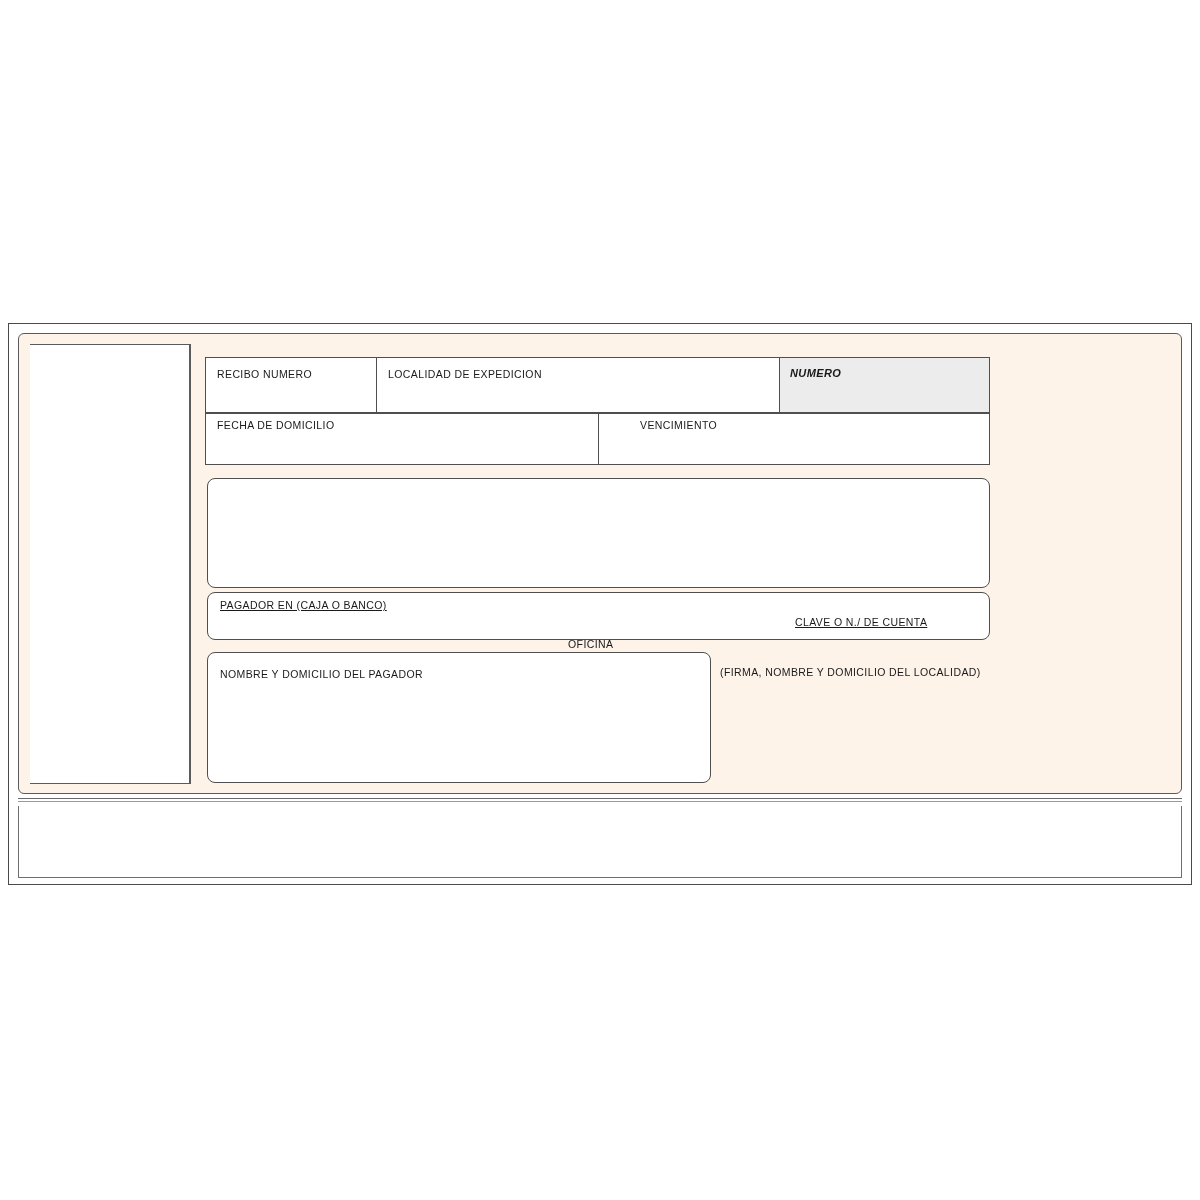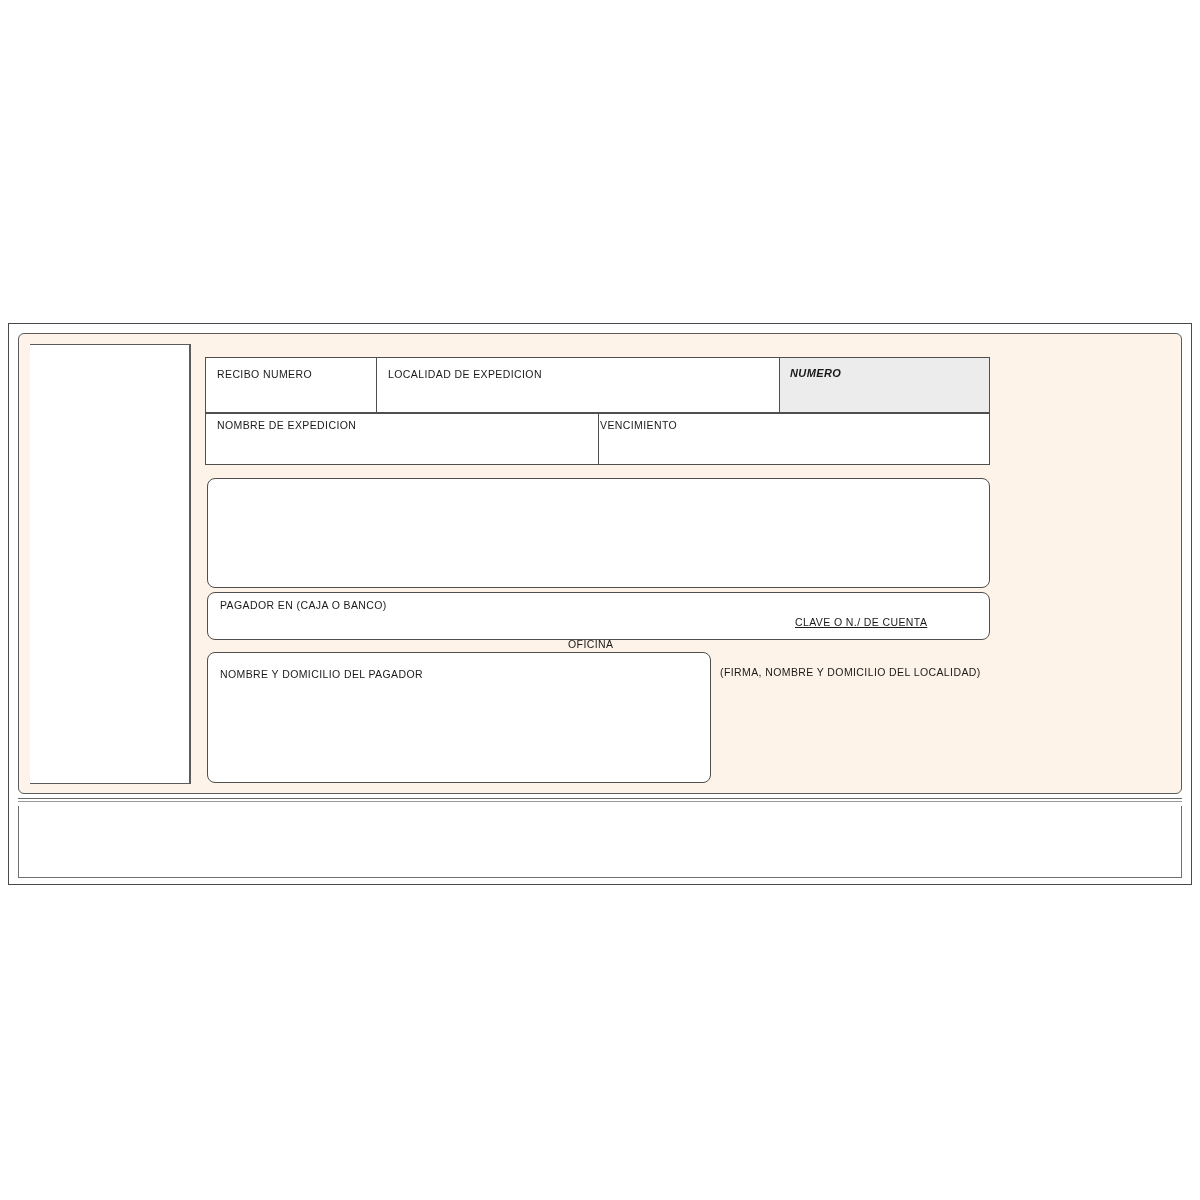--- a/index.html
+++ b/index.html
@@ -152,33 +152,33 @@
   <div class="caption" style="left:388px; top:368px;">LOCALIDAD DE EXPEDICION</div>
   <div class="caption bold-italic" style="left:790px; top:367px;">NUMERO</div>
 
   <div class="caption" style="left:217px; top:386px; font-size:11px;"></div>
   <div class="caption" style="left:388px; top:386px; font-size:11px;"></div>
   <div class="caption" style="left:790px; top:386px; font-size:11px;"></div>
 
   <div class="fieldbox" style="left:205px; top:413px; width:785px; height:52px;"></div>
   <div class="divider-v" style="left:598px; top:413px; height:52px;"></div>
 
-  <div class="caption" style="left:217px; top:419px;">NOMBRE  DE EXPEDICION</div>
-  <div class="caption" style="left:600px; top:419px;">VENCIMIENTO</div>
+  <div class="caption" style="left:217px; top:419px;">FECHA  DE DOMICILIO</div>
+  <div class="caption" style="left:640px; top:419px;">VENCIMIENTO</div>
 
   <div class="caption" style="left:217px; top:440px; font-size:11px;"></div>
   <div class="caption" style="left:610px; top:440px; font-size:11px;"></div>
 
   <div class="fieldbox rounded" style="left:207px; top:478px; width:783px; height:110px;"></div>
   <div class="caption" style="left:222px; top:488px;"></div>
   <div class="caption" style="left:222px; top:508px; font-size:11px;"></div>
 
   <div class="fieldbox rounded" style="left:207px; top:592px; width:783px; height:48px;"></div>
 
-  <div class="caption" style="left:220px; top:599px;">PAGADOR EN  (CAJA O BANCO)</div>
+  <div class="caption" style="left:220px; top:599px;text-decoration:underline;">PAGADOR EN  (CAJA O BANCO)</div>
   <div class="caption" style="left:568px; top:599px;margin-top:39px;">OFICINA</div>
   <div class="caption" style="left:795px; top:616px;text-decoration:underline;">CLAVE O N./ DE CUENTA</div>
 
   <div class="caption" style="left:220px; top:619px; font-size:11px;"></div>
   <div class="caption" style="left:568px; top:619px; font-size:11px;"></div>
   <div class="caption" style="left:795px; top:619px; font-size:11px;"></div>
 
   <div class="fieldbox rounded" style="left:207px; top:652px; width:504px; height:131px;"></div>
   <div class="caption" style="left:220px; top:668px;">NOMBRE Y DOMICILIO DEL PAGADOR</div>
   <div class="caption" style="left:220px; top:690px; font-size:11px;"></div>

